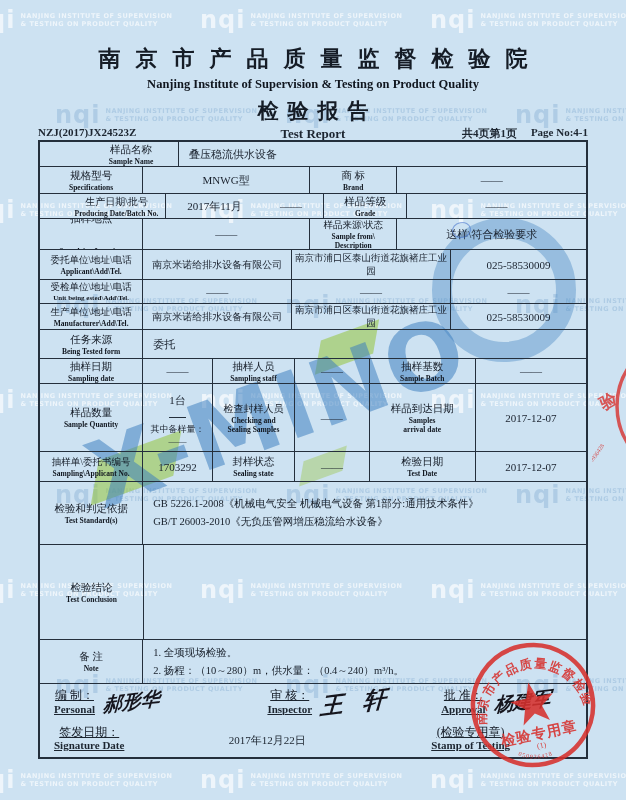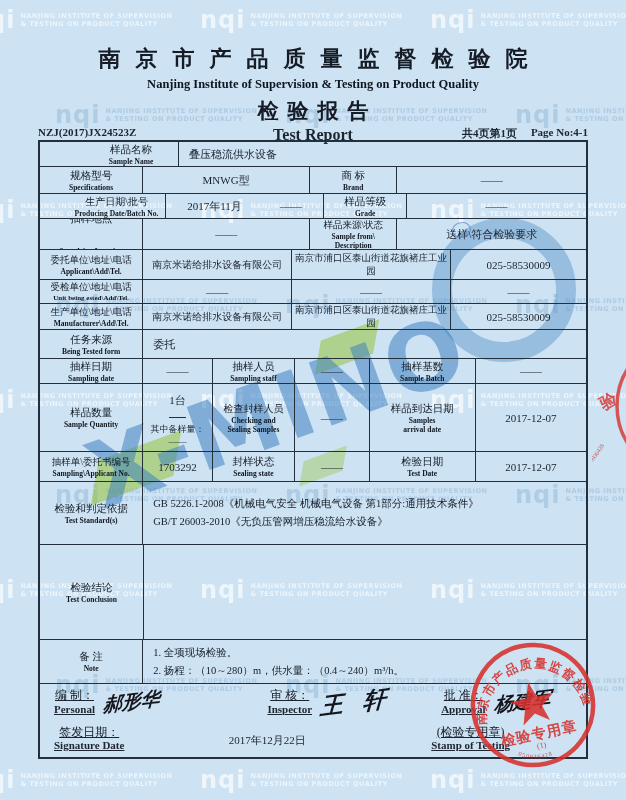--- a/index.html
+++ b/index.html
@@ -32,21 +32,21 @@
   }
   .brand-green{position:absolute;background:rgba(150,196,58,0.55);}
   .g1{left:92px;top:448px;width:88px;height:40px;transform:rotate(-20deg) skewX(-30deg);}
   .g2{left:316px;top:332px;width:62px;height:30px;transform:rotate(-20deg) skewX(-30deg);}
   .g3{left:300px;top:455px;width:46px;height:22px;transform:rotate(-20deg) skewX(-30deg);opacity:.7;}
   
   #header{position:absolute;top:44px;left:0;width:626px;text-align:center;z-index:2;}
   .org-zh{font-size:22px;font-weight:700;letter-spacing:15px;padding-left:15px;color:#151c26;}
   .org-en{font-size:12.5px;font-weight:700;margin-top:3px;color:#10161f;}
   .rep-zh{font-size:21px;font-weight:700;letter-spacing:9px;padding-left:9px;margin-top:5px;color:#151c26;}
-  .rep-en{font-size:16px;font-weight:700;margin-top:1px;}
+  .rep-en{font-size:13px;font-weight:700;margin-top:1px;}
   #meta{position:absolute;top:126px;left:38px;width:550px;display:flex;justify-content:space-between;z-index:2;}
   #meta .m{font-size:11px;font-weight:700;}
   #meta .mr{display:flex;gap:14px;}
   
   #tbl{
     position:absolute;left:38px;top:140px;width:550px;z-index:2;
     border:2px solid #242f3c;box-sizing:border-box;background:transparent;
     display:flex;flex-direction:column;
   }
   .row{display:flex;border-bottom:1px solid #242f3c;box-sizing:border-box;flex:0 0 auto;}

